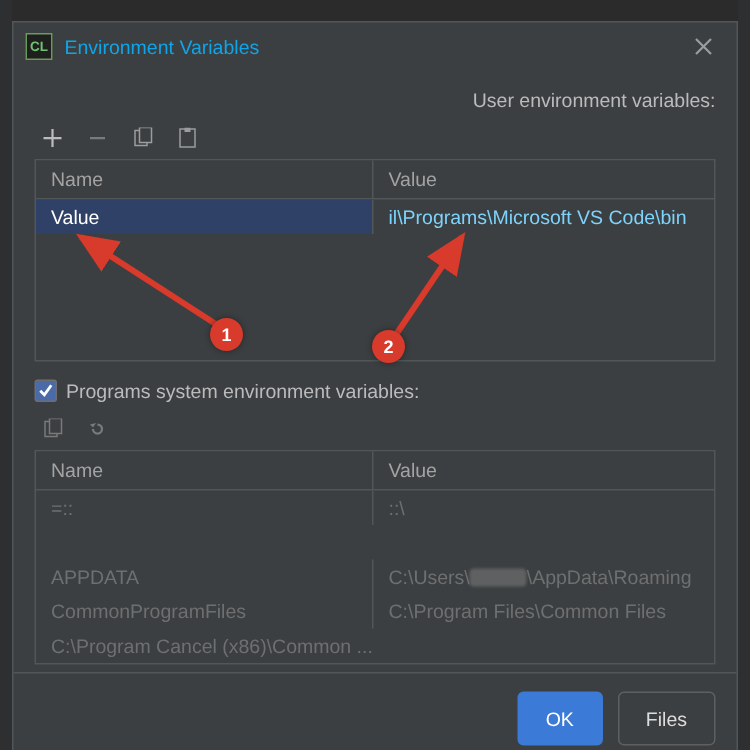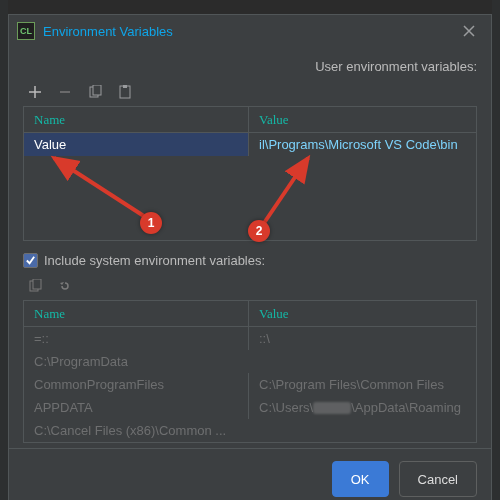--- a/index.html
+++ b/index.html
@@ -8,21 +8,21 @@
   .titlebar { height: 32px; display: flex; align-items: center; padding: 0 8px; }
   .app-icon { width: 18px; height: 18px; background: #1f1f1f; border: 1px solid #6b9b59; display: inline-flex; align-items: center; justify-content: center; font-size: 9px; color: #6fc36f; font-weight: bold; margin-right: 8px; }
   .title { color: #0ea5e9; font-size: 13px; }
   .close-btn { width: 28px; height: 28px; display: flex; align-items: center; justify-content: center; color: #8a8c8e; cursor: pointer; margin-left: auto; }
   .content { padding: 6px 14px 0 14px; flex: 1; overflow: hidden; display: flex; flex-direction: column; text-align: right; }
   .section-label { font-size: 13px; color: #bbbbbb; margin: 6px 0 6px 0; }
   .toolbar { display: flex; gap: 14px; padding: 4px 0 6px 4px; color: #9a9c9e; }
   .toolbar .ico { width: 16px; height: 16px; display: inline-flex; align-items: center; justify-content: center; font-size: 14px; cursor: pointer; }
   .table-wrap { border: 1px solid #515658; background: #3c3f41; }
   .thead { display: flex; height: 26px; align-items: center; background: #3c3f41; border-bottom: 1px solid #515658; }
-  .th { padding-left: 10px; font-size: 13px; color: #14b8a6; font-family: Liberation Serif, serif; }
+  .th { padding-left: 10px; font-size: 13px; color: #a3a3a3; }
   .col-name { width: 225px; border-right: 1px solid #515658; height: 100%; display: flex; align-items: center; }
   .col-value { flex: 1; height: 100%; display: flex; align-items: center; }
   .trow { display: flex; height: 23px; align-items: center; }
   .td { padding-left: 10px; font-size: 13px; white-space: nowrap; overflow: hidden; }
   .trow.sel .col-name { background: #2f4167; color: #fff; }
   .trow.sel .col-value { color: #7dd3fc; }
   .user-empty { height: 84px; }
   .chk-row { display: flex; align-items: center; gap: 6px; margin: 12px 0 6px 0; }
   .checkbox { width: 15px; height: 15px; border: 1px solid #6e6e6e; border-radius: 2px; background: #4a6aa8; display: flex; align-items: center; justify-content: center; cursor: pointer; }
   .checkbox svg { width: 11px; height: 11px; }
@@ -95,21 +95,21 @@
       </div>
       <div class="user-empty"></div>
     </div>
 
     <div class="chk-row">
       <span class="checkbox">
         <svg viewBox="0 0 12 12">
             <path d="M2 6 L5 9 L10 2" stroke="#fff" stroke-width="2" fill="none"></path>
           </svg>
       </span>
-      <span>Include system environment variables:</span>
+      <span>Programs system environment variables:</span>
     </div>
 
     <div class="toolbar">
       <span class="ico">
         <svg viewBox="0 0 14 14" width="14" height="14">
             <rect x="2" y="2" width="8" height="10" fill="none" stroke="#7a7a7a"></rect>
             <rect x="5" y="0" width="8" height="10" fill="#3c3f41" stroke="#7a7a7a"></rect>
           </svg>
       </span>
       <span class="ico">
@@ -123,45 +123,44 @@
     <div class="table-wrap sys-table">
       <div class="thead">
         <div class="th col-name">Name</div>
         <div class="th col-value">Value</div>
       </div>
       <div class="trow">
         <div class="td col-name">=::</div>
         <div class="td col-value">::\</div>
       </div>
       <div class="trow">
-        <div class="td col-value">C:\ProgramData</div>
-      </div>
-      <div class="trow">
-        <div class="td col-name">CommonProgramFiles</div>
-        <div class="td col-value">C:\Program Files\Common Files</div>
       </div>
       <div class="trow">
         <div class="td col-name">APPDATA</div>
         <div class="td col-value">
           <span>C:\Users\</span>
             <span class="smudge"></span>
             <span>\AppData\Roaming</span>
         </div>
       </div>
       <div class="trow">
-        <div class="td col-value">C:\Cancel Files (x86)\Common ...</div>
+        <div class="td col-name">CommonProgramFiles</div>
+        <div class="td col-value">C:\Program Files\Common Files</div>
+      </div>
+      <div class="trow">
+        <div class="td col-value">C:\Program Cancel (x86)\Common ...</div>
       </div>
 
     </div>
 
   </div>
 
   <div class="buttons">
     <div class="btn primary">OK</div>
-    <div class="btn">Cancel</div>
+    <div class="btn">Files</div>
   </div>
 
 </div>
 
 <svg class="arrow" style="left:40px; top:150px;" width="130" height="80">
   <defs>
       <marker id="ah1" markerWidth="8" markerHeight="8" refX="6" refY="3" orient="auto">
         <path d="M0,0 L7,3 L0,6 Z" fill="#d83a2b"></path>
       </marker>
     </defs>

